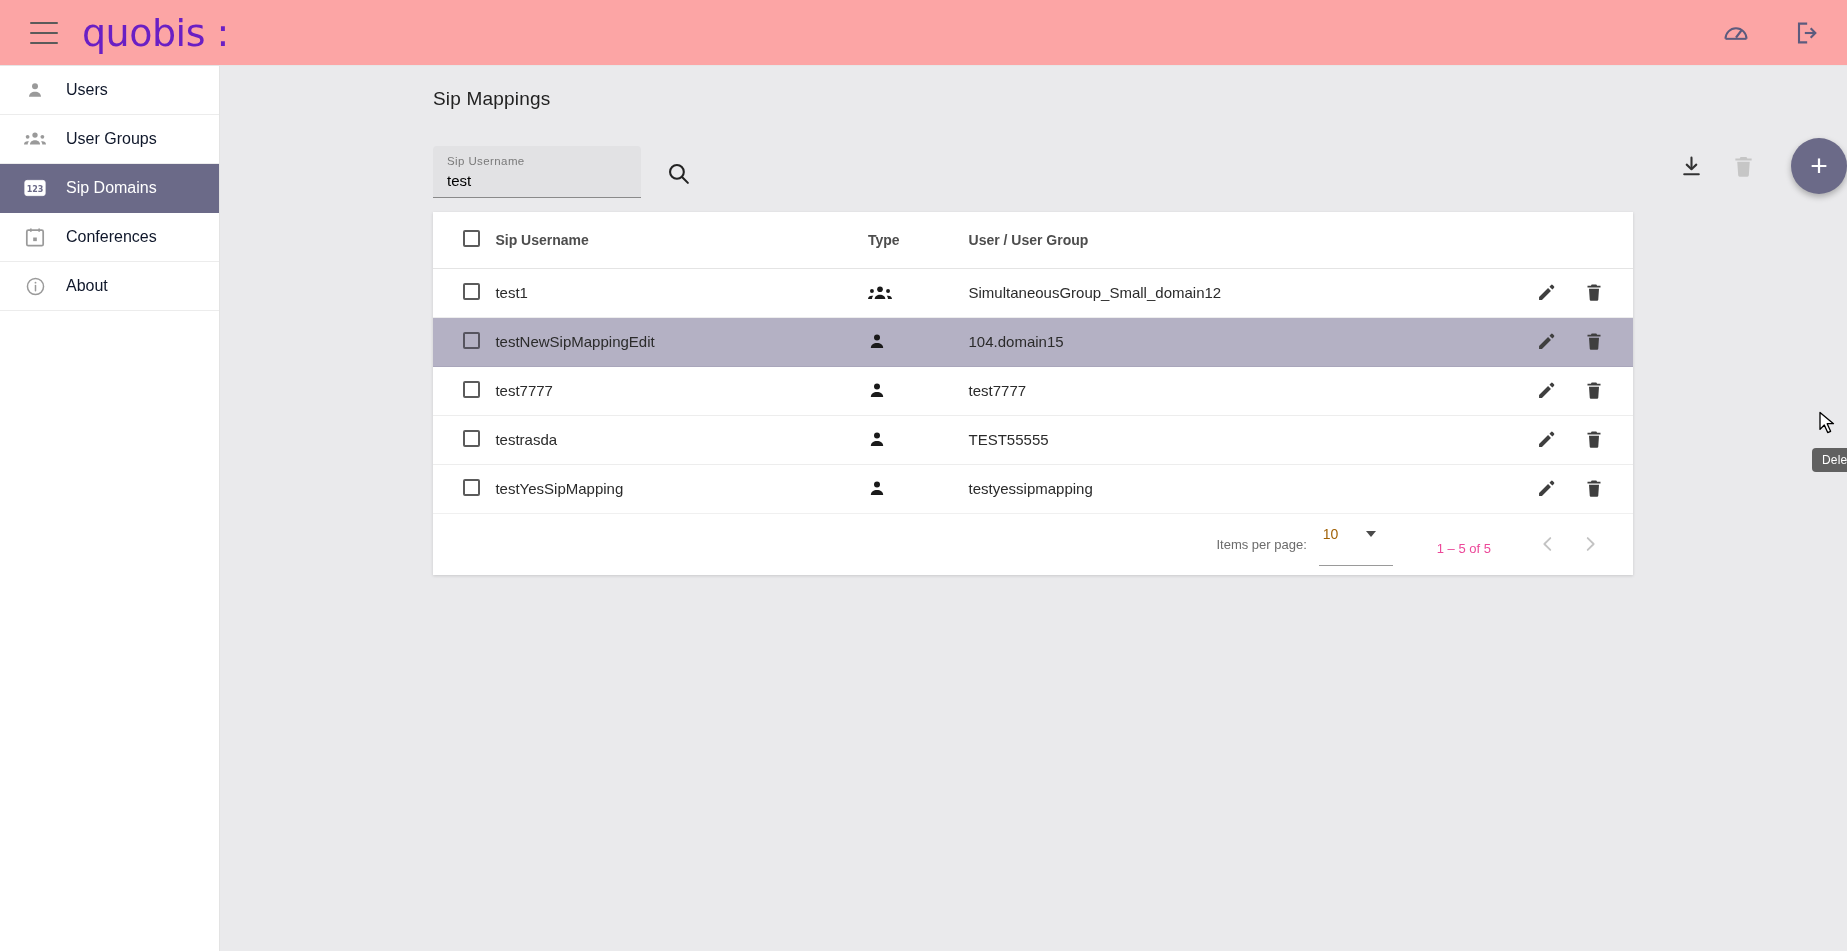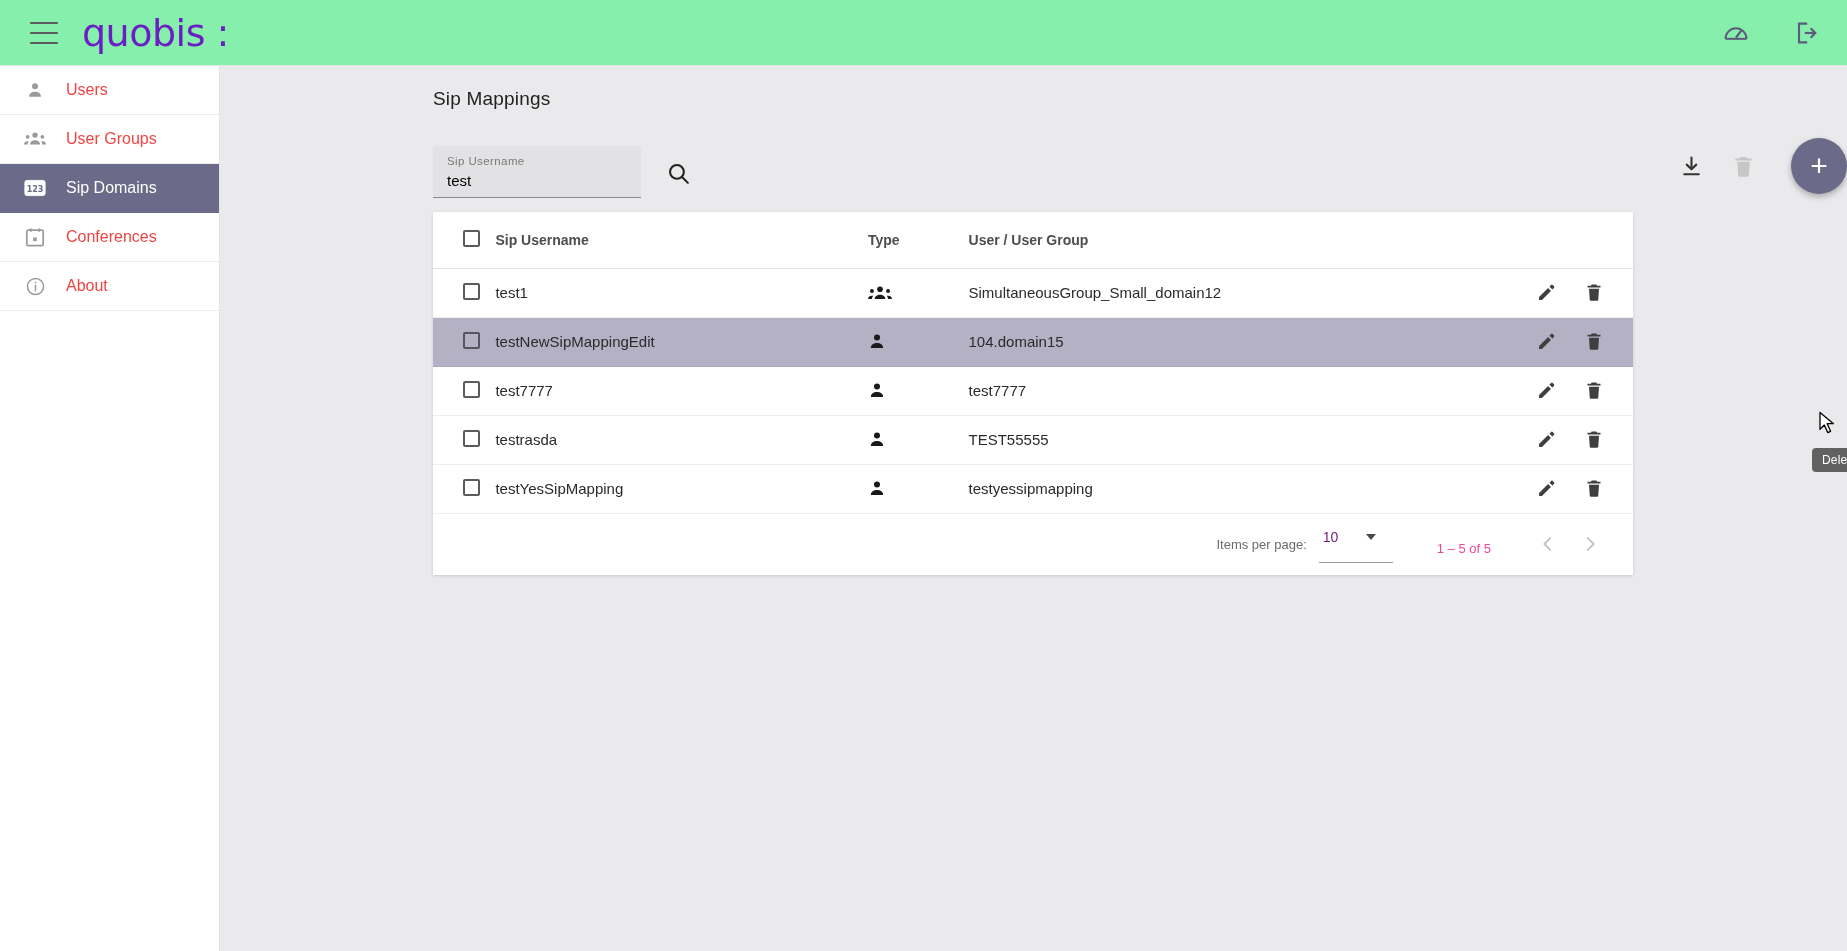--- a/index.html
+++ b/index.html
@@ -13,21 +13,21 @@
   .app {
     position: relative;
     width: 1847px; height: 951px;
     background: #ffffff;
     display: flex; flex-direction: column;
   }
 
   
   .topbar {
     height: 66px; min-height: 66px;
-    background: #86efac;
+    background: #fca5a5;
     display: flex; align-items: center;
     padding: 0 26px 0 30px;
     border-bottom: 1px solid #e6e6e6;
     position: relative;
     z-index: 5;
   }
   .hamburger {
     width: 30px; height: 22px;
     display: flex; flex-direction: column; justify-content: space-between;
     cursor: pointer;
@@ -65,21 +65,21 @@
     border-right: 1px solid #e3e3e3;
     display: flex; flex-direction: column;
   }
   .nav-item {
     height: 49px;
     display: flex; align-items: center;
     padding-left: 24px;
     gap: 20px;
     border-bottom: 1px solid #ececec;
     cursor: pointer;
-    color: #ef4444;
+    color: #0f172a;
     font-size: 16px;
   }
   .nav-item.active {
     background: #6b6a88;
     color: #ffffff;
     border-bottom-color: #6b6a88;
   }
   .nav-ico {
     width: 22px; height: 22px;
     display: flex; align-items: center; justify-content: center;
@@ -247,22 +247,22 @@
     padding-right: 22px;
     gap: 0;
     font-size: 13px;
     color: #6b6b6b;
     border-top: 1px solid #f0f0f0;
   }
   .pg-label { margin-right: 12px; }
   .pg-select {
     display: flex; align-items: center; gap: 28px;
     border-bottom: 1px solid #9a9a9a;
-    padding: 4px 6px 17px 4px;
-    color: #701a75;
+    padding: 4px 6px 23px 4px;
+    color: #a16207;
     font-size: 14px;
     cursor: pointer;
     min-width: 74px;
   }
   .caret {
     width: 0; height: 0;
     border-left: 5px solid transparent;
     border-right: 5px solid transparent;
     border-top: 6px solid #4a4a4a;
   }

